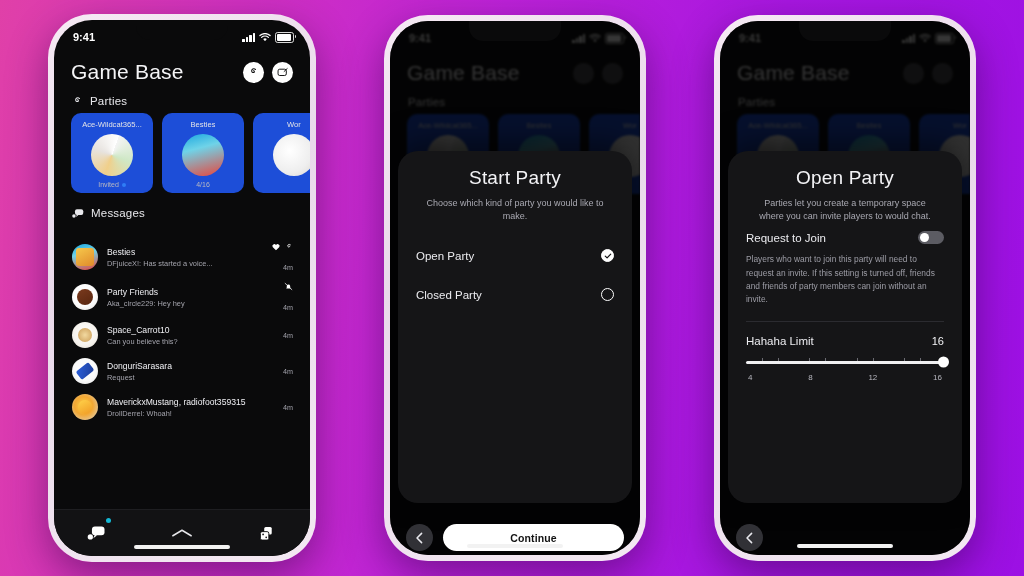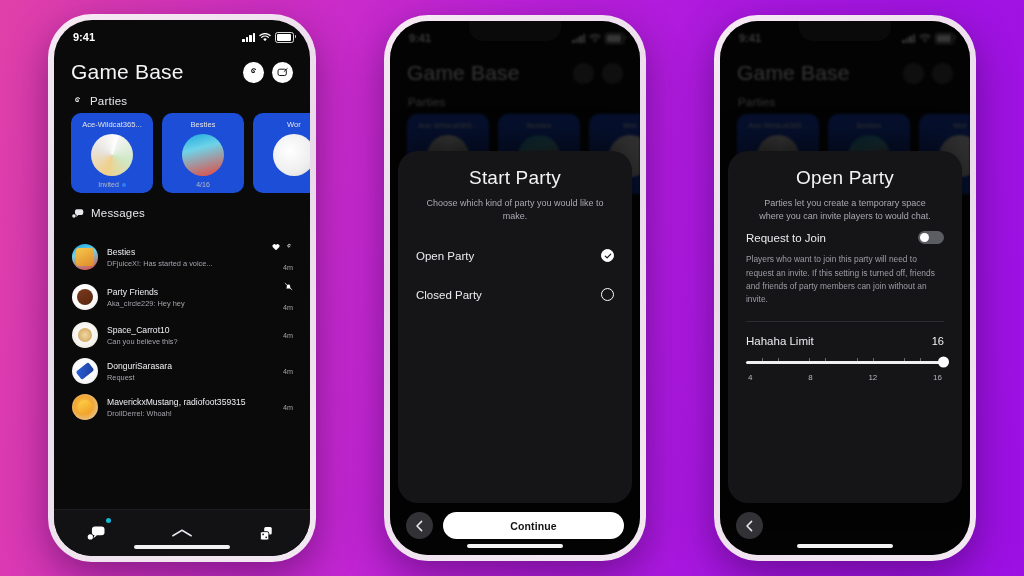--- a/index.html
+++ b/index.html
@@ -116,21 +116,21 @@
   .divider{height:1px;background:#2b2b30;margin-top:14px;}
   .slider-head{display:flex;align-items:center;justify-content:space-between;margin-top:13px;}
   .slider-val{font-size:11px;color:#f2f2f5;}
   .track{position:relative;height:3px;background:#f0f0f2;border-radius:3px;margin-top:14px;}
   .thumb{position:absolute;right:-5px;top:50%;transform:translateY(-50%);width:11px;height:11px;border-radius:50%;background:#fff;}
   .ticks{display:flex;justify-content:space-between;margin-top:9px;padding:0 2px;}
   .tick{font-size:8px;color:#b7b7bf;}
   .minor{position:absolute;top:-3px;width:1px;height:3px;background:#6b6b72;}
 
   
-  .foot{position:absolute;left:0;right:0;bottom:16px;display:flex;align-items:center;
+  .foot{position:absolute;left:0;right:0;bottom:4px;display:flex;align-items:center;
     gap:10px;padding:0 16px;box-sizing:border-box;z-index:35;margin-top:37px;}
   .backbtn{width:27px;height:27px;border-radius:50%;background:#313136;display:flex;align-items:center;justify-content:center;flex:0 0 auto;}
   .primary{flex:1;height:27px;border-radius:16px;background:#fff;color:#111;
     display:flex;align-items:center;justify-content:center;font-size:10.5px;font-weight:700;letter-spacing:.1px;}
 </style>
 </head>
 <body>
 
 <div class="stage">
 

